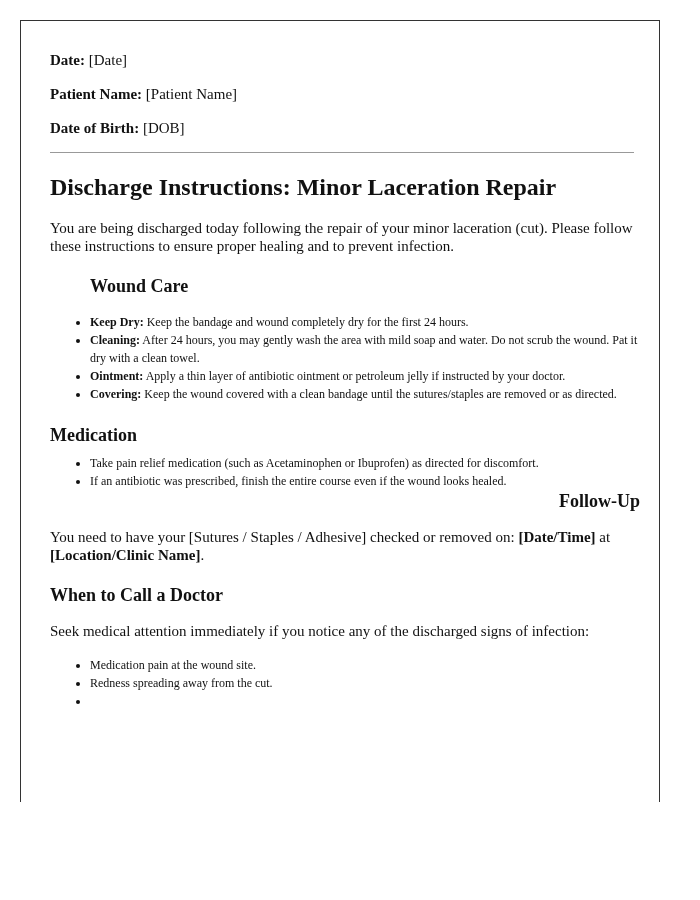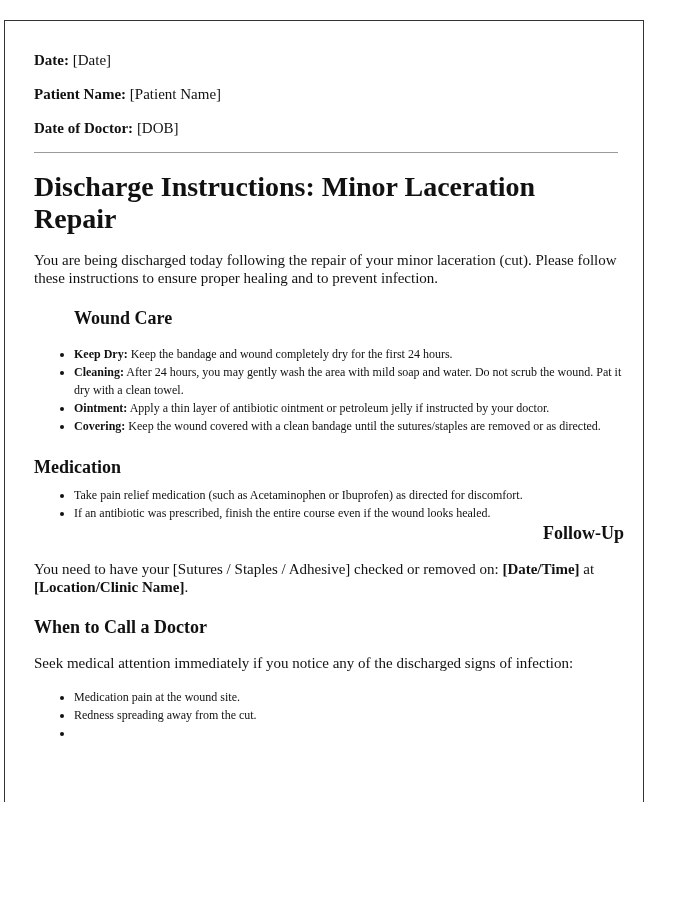--- a/index.html
+++ b/index.html
@@ -10,21 +10,21 @@
       height: 900px;
       overflow: hidden;
     }
     body {
       font-family: "Liberation Serif", "DejaVu Serif", serif;
       color: #111111;
       position: relative;
     }
     .page {
       position: absolute;
-      left: 4px;
+      left: 20px;
       top: 20px;
       width: 640px;
       height: 782px;
       border-left: 1px solid #333333;
       border-right: 1px solid #333333;
       border-top: 1px solid #333333;
       box-sizing: border-box;
       overflow: hidden;
       background: #ffffff;
     }
@@ -47,21 +47,21 @@
       height: 0;
       border-top: 1px solid #999999;
     }
     .content {
       position: absolute;
       left: 29px;
       top: 150px;
       width: 590px;
     }
     h1 {
-      font-size: 28px;
+      font-size: 24px;
       line-height: 32px;
       margin: 0 0 16px 0;
       font-weight: bold;
     }
     p {
       font-size: 15px;
       line-height: 18px;
       margin: 0;
     }
     h2 {
@@ -90,21 +90,21 @@
       height: 18px;
       color: #111111;
     }
   </style>
 </head>
 <body>
 
 <div class="page">
   <p class="meta-line meta-date"><b>Date:</b> <span>[Date]</span></p>
   <p class="meta-line meta-name"><b>Patient Name:</b> <span>[Patient Name]</span></p>
-  <p class="meta-line meta-dob"><b>Date of Doctor:</b> <span>[DOB]</span></p>
+  <p class="meta-line meta-dob"><b>Date of Birth:</b> <span>[DOB]</span></p>
   <div class="divider"></div>
 
   <div class="content">
     <h1>Discharge Instructions: Minor Laceration Repair</h1>
     <p class="intro">You are being discharged today following the repair of your minor laceration (cut). Please follow these instructions to ensure proper healing and to prevent infection.</p>
 
     <h2 class="h-wound">Wound Care</h2>
     <ul class="list-wound">
       <li><b>Keep Dry:</b><span> Keep the bandage and wound completely dry for the first 24 hours.</span></li>
       <li><b>Cleaning:</b><span> After 24 hours, you may gently wash the area with mild soap and water. Do not scrub the wound. Pat it dry with a clean towel.</span></li>

